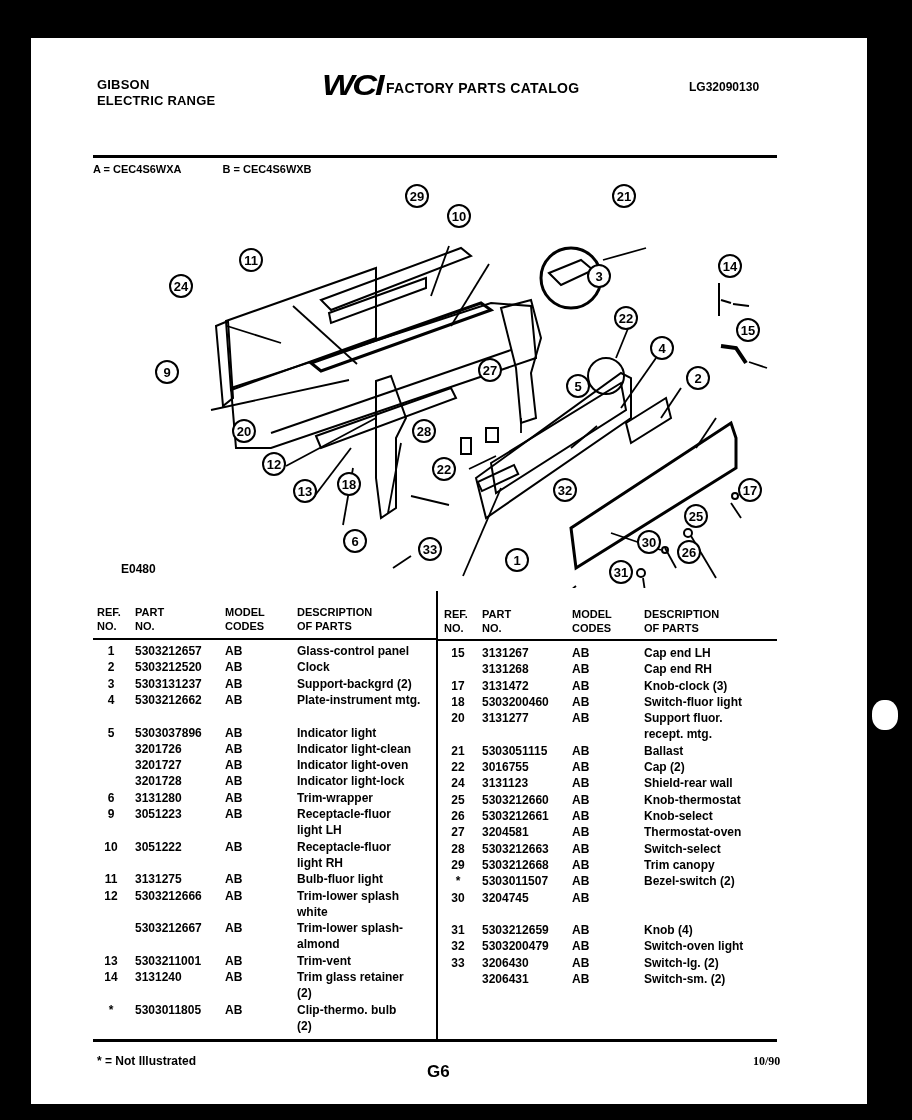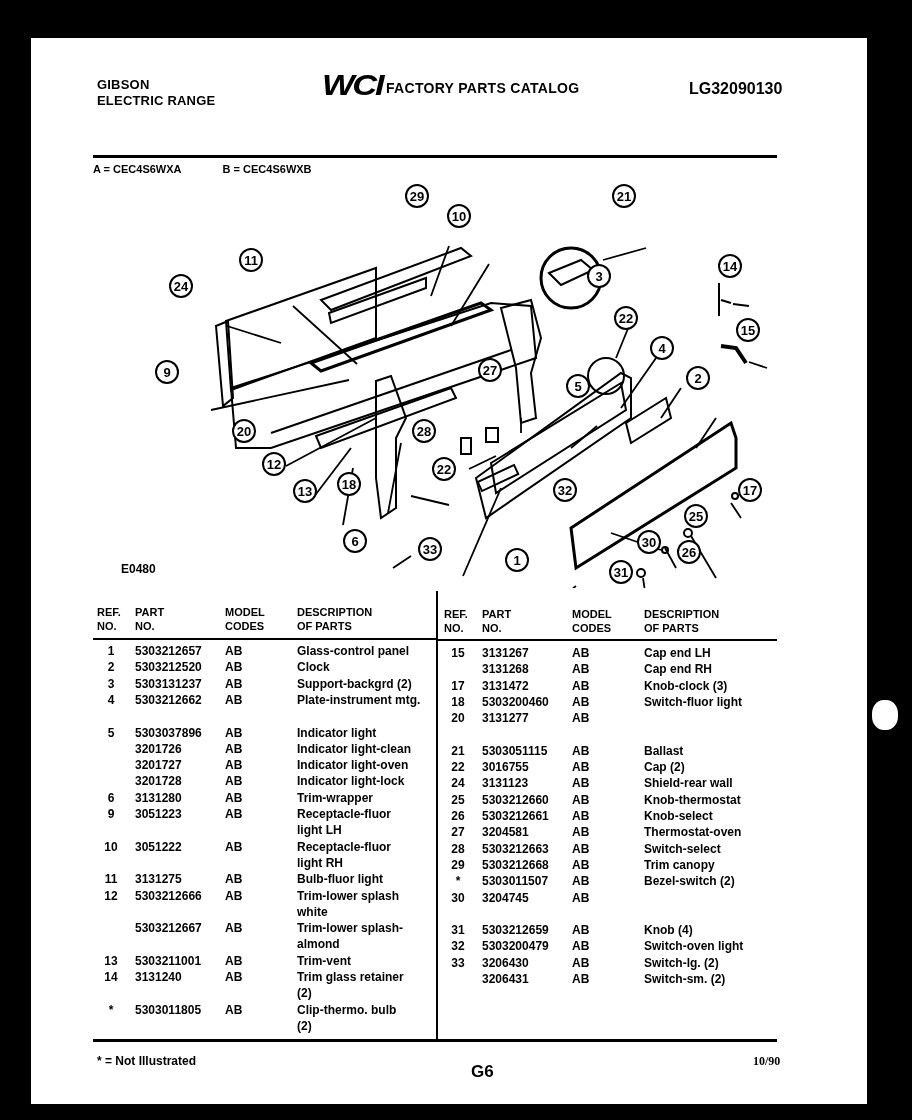--- a/index.html
+++ b/index.html
@@ -2,38 +2,38 @@
 <html><head>
 <meta charset="utf-8">
 <style>
   html,body{margin:0;padding:0;}
   body{width:912px;height:1120px;background:#000;position:relative;overflow:hidden;font-family:"Liberation Sans",sans-serif;color:#000;}
   .page{position:absolute;left:31px;top:38px;width:836px;height:1066px;background:#fff;}
   .abs{position:absolute;}
   .hdr-left{left:66px;top:39px;font-size:13px;line-height:16px;font-weight:bold;letter-spacing:0.2px;}
   .logo{left:291px;top:30px;font-size:30px;font-weight:900;font-style:italic;letter-spacing:-2px;transform:scaleX(1.15);transform-origin:left;line-height:34px;}
   .catalog{left:355px;top:42px;font-size:14px;font-weight:bold;letter-spacing:0.3px;}
-  .docnum{left:658px;top:42px;font-size:16px;font-weight:bold;}
+  .docnum{left:658px;top:42px;font-size:12px;font-weight:bold;}
   .rule-top{left:62px;top:117px;width:684px;height:3px;background:#000;}
   .models{left:62px;top:125px;font-size:11px;font-weight:bold;}
   .models span{margin-right:38px;}
   .diagram{left:0;top:130px;width:830px;height:420px;}
   .figid{left:90px;top:524px;font-size:12px;font-weight:bold;}
   .vdiv{left:405px;top:553px;width:2px;height:450px;background:#000;}
   .rule-bot{left:62px;top:1001px;width:684px;height:3px;background:#000;}
   .table{font-size:12px;font-weight:bold;line-height:16.3px;}
   .colhdr{font-size:11px;font-weight:bold;line-height:14px;}
   .hline{height:2px;background:#000;}
   .row{position:absolute;display:flex;}
   .c-ref{width:36px;text-align:center;}
   .c-part{width:90px;padding-left:6px;}
   .c-mod{width:72px;}
   .c-desc{width:150px;}
   .foot-left{left:66px;top:1016px;font-size:12px;font-weight:bold;}
-  .pageno{left:396px;top:1024px;font-size:17px;font-weight:bold;margin-left:44px;}
+  .pageno{left:396px;top:1024px;font-size:17px;font-weight:bold;}
   .date{left:722px;top:1016px;font-size:12px;font-weight:bold;font-family:Liberation Serif, serif;}
   .callout{position:absolute;width:24px;height:24px;border:2.5px solid #000;border-radius:50%;background:#fff;font-weight:bold;font-size:13px;display:flex;align-items:center;justify-content:center;box-sizing:border-box;}
   .smudge{left:872px;top:700px;width:26px;height:30px;background:#fff;border-radius:45%;}
 </style>
 </head>
 <body>
 
 <div class="page">
 
   <div class="abs hdr-left">
@@ -509,20 +509,24 @@
       <div class="row" style="top: 65.2px;">
         <div class="c-ref">
           <div>20</div>
         </div>
         <div class="c-part">
           <div>3131277</div>
         </div>
         <div class="c-mod">
           <div>AB</div>
         </div>
+        <div class="c-desc">
+          <div>Support fluor.</div>
+          <div>recept. mtg.</div>
+        </div>
       </div>
       <div class="row" style="top: 97.8px;">
         <div class="c-ref">
           <div>21</div>
         </div>
         <div class="c-part">
           <div>5303051115</div>
         </div>
         <div class="c-mod">
           <div>AB</div>

